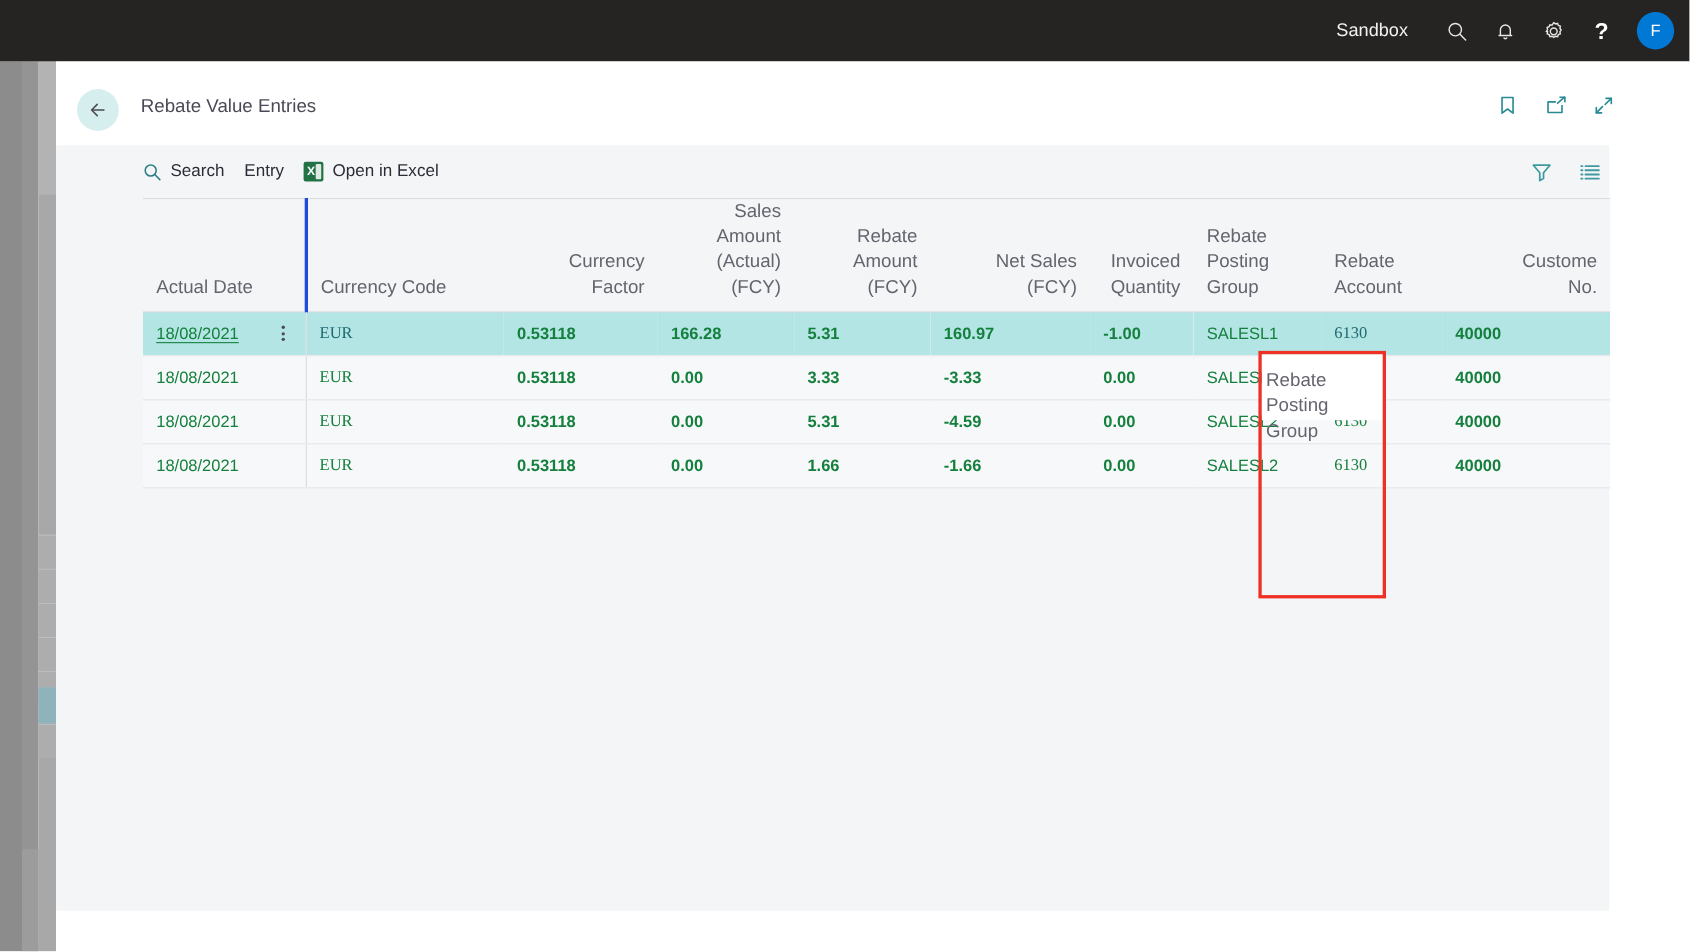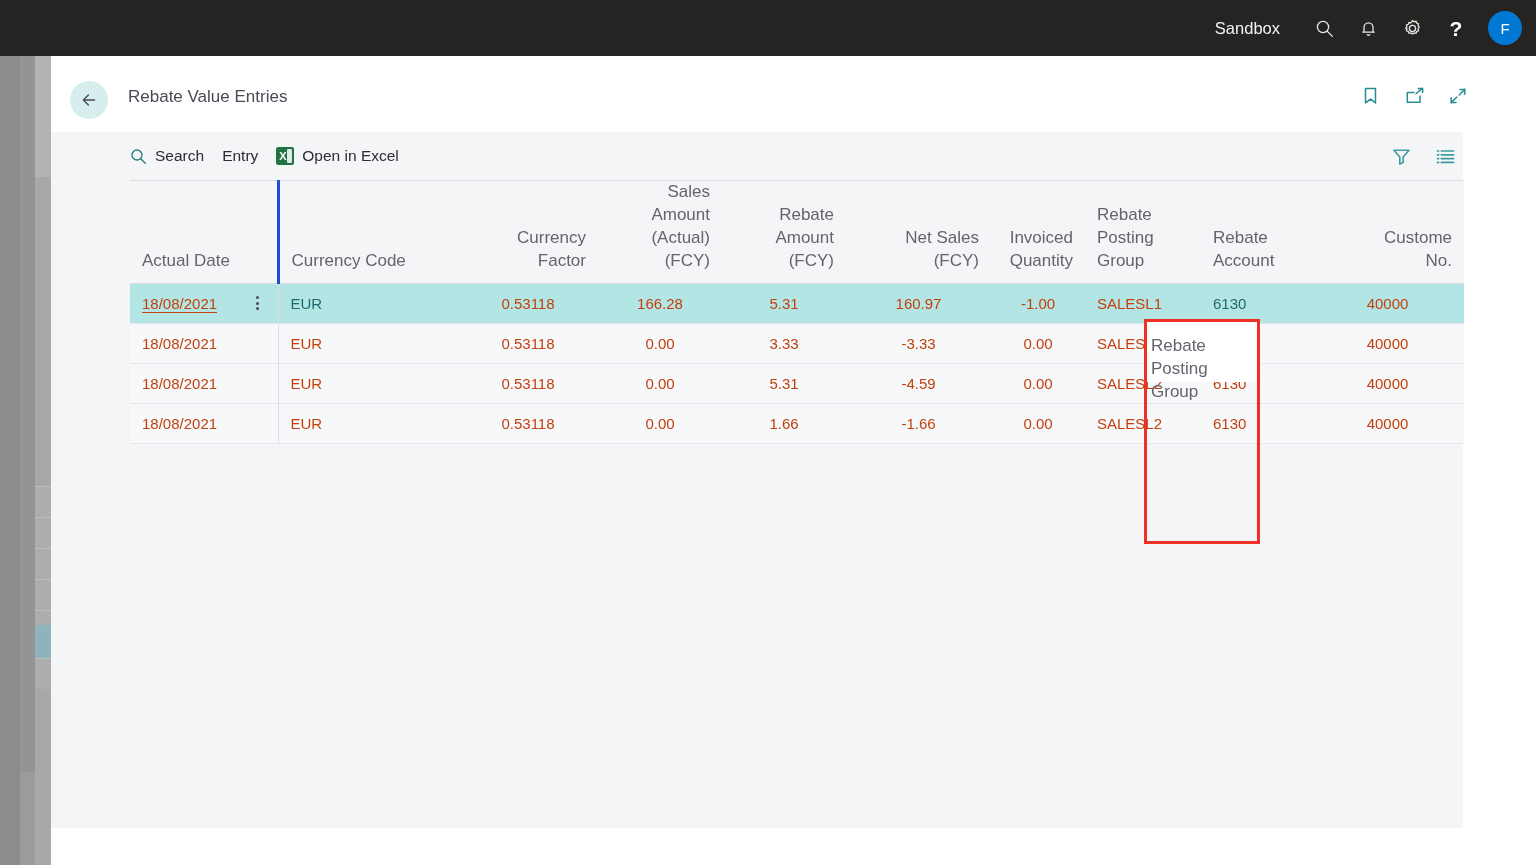--- a/index.html
+++ b/index.html
@@ -235,33 +235,33 @@
     border-top: 1px solid #dcdde0;
     border-bottom: 1px solid #dcdde0;
     line-height: 1.35;
   }
   table.grid th.left  { text-align: left; }
   table.grid th.right { text-align: right; }
   table.grid th.sep   { border-left: 3px solid #1d4ed8; }
 
   table.grid td {
     background: #f7f8fa;
-    color: #c2410c;
+    color: #15803d;
     font-size: 15px;
     height: 40px;
     padding: 0 12px;
     border-bottom: 1px solid #e6e7ea;
     white-space: nowrap;
     overflow: hidden;
   }
   table.grid td.left  { text-align: left; }
-  table.grid td.right { text-align: center; }
+  table.grid td.right { text-align: left; font-weight: bold; }
   table.grid td.sep   { border-left: 1px solid #dcdde0; }
   table.grid tr.selected td { background: #b3e5e5; }
-  td.link { color: #2a7f86; }
+  td.link { color: #2a7f86; font-family: Liberation Serif, serif; }
   tr.selected td.link { color: #1d6a70; }
 
   .date-cell {
     display: flex;
     align-items: center;
     justify-content: space-between;
   }
   .date-text { white-space: nowrap; }
   tr.selected .date-text {
     text-decoration: underline;

